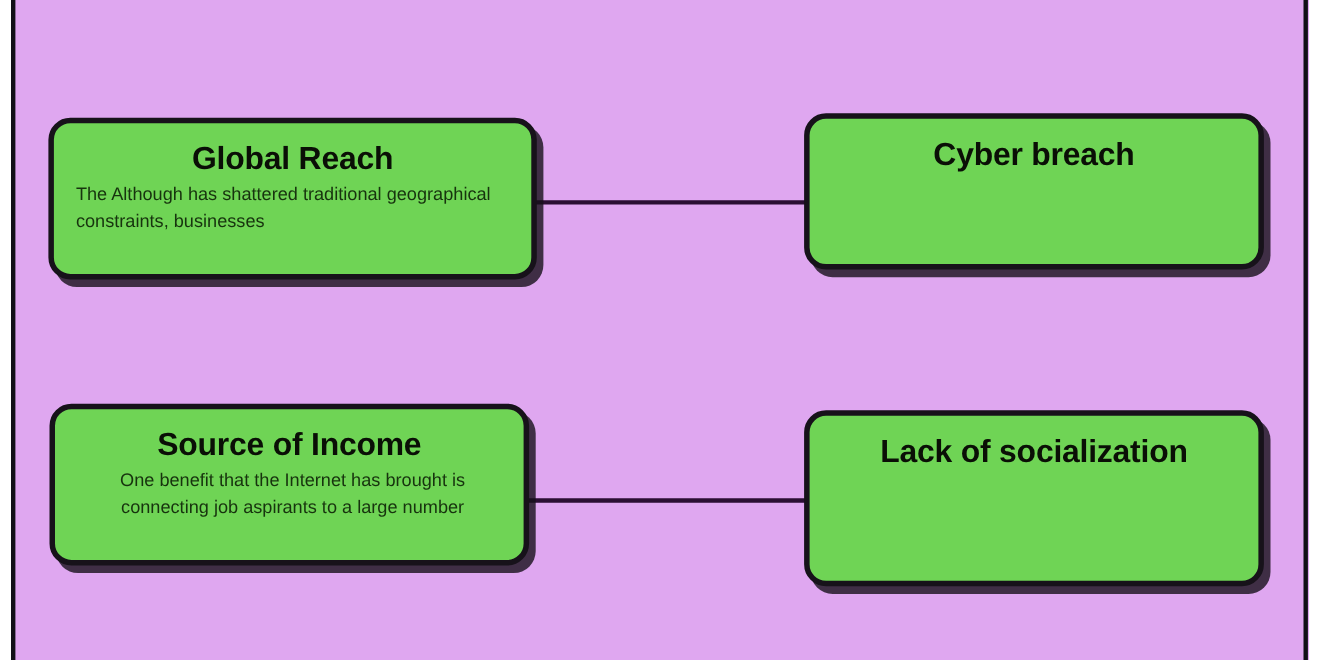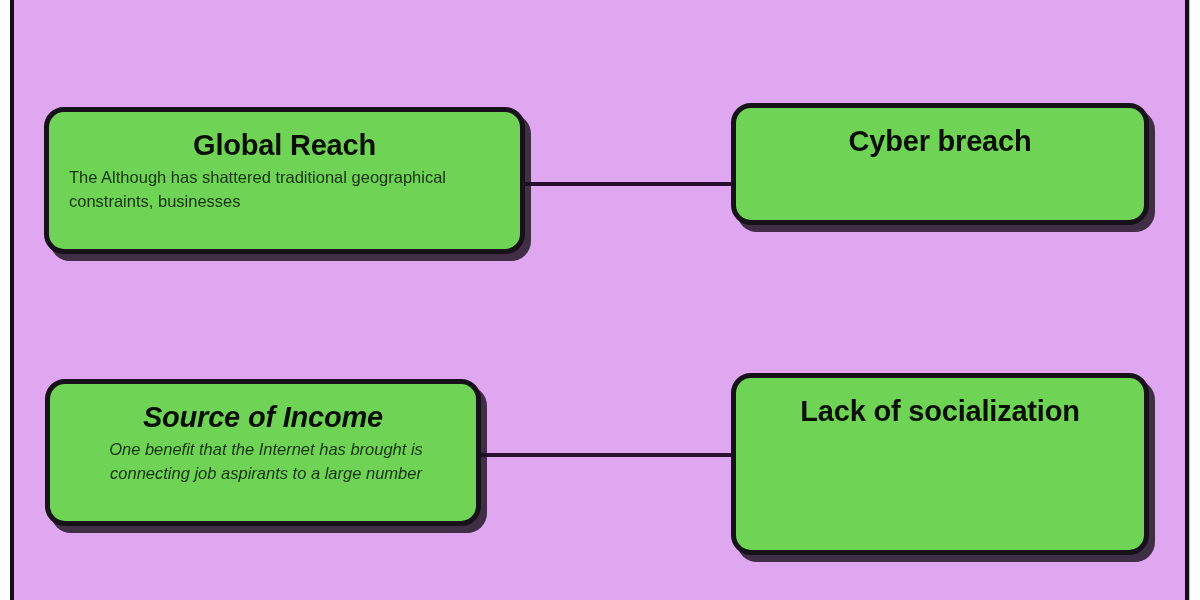--- a/index.html
+++ b/index.html
@@ -93,46 +93,45 @@
     color: #17330e;
     line-height: 1.42;
     text-align: center;
     margin: 0;
   }
 
   
   #node-global-reach {
     left: 44px;
     top: 107px;
-    width: 481px;
+    width: 444px;
     height: 147px;
   }
   #node-global-reach .node-desc { text-align: left; align-self: flex-start; padding-left: 6px; }
 
   #node-cyber-breach {
     left: 731px;
     top: 103px;
     width: 418px;
-    height: 122px;
+    height: 142px;
   }
 
   #node-source-of-income {
     left: 45px;
-    top: 379px;
+    top: 367px;
     width: 436px;
     height: 147px;
-    font-style: italic;
   }
   #node-source-of-income .node-desc { text-align: center; align-self: flex-start; padding-left: 6px; }
 
   #node-lack-of-socialization {
     left: 731px;
     top: 373px;
     width: 418px;
-    height: 182px;
+    height: 160px;
     gap: 28px;
   }
 </style>
 </head>
 <body>
 
 <div id="canvas">
 
   <div class="surface"></div>
 

